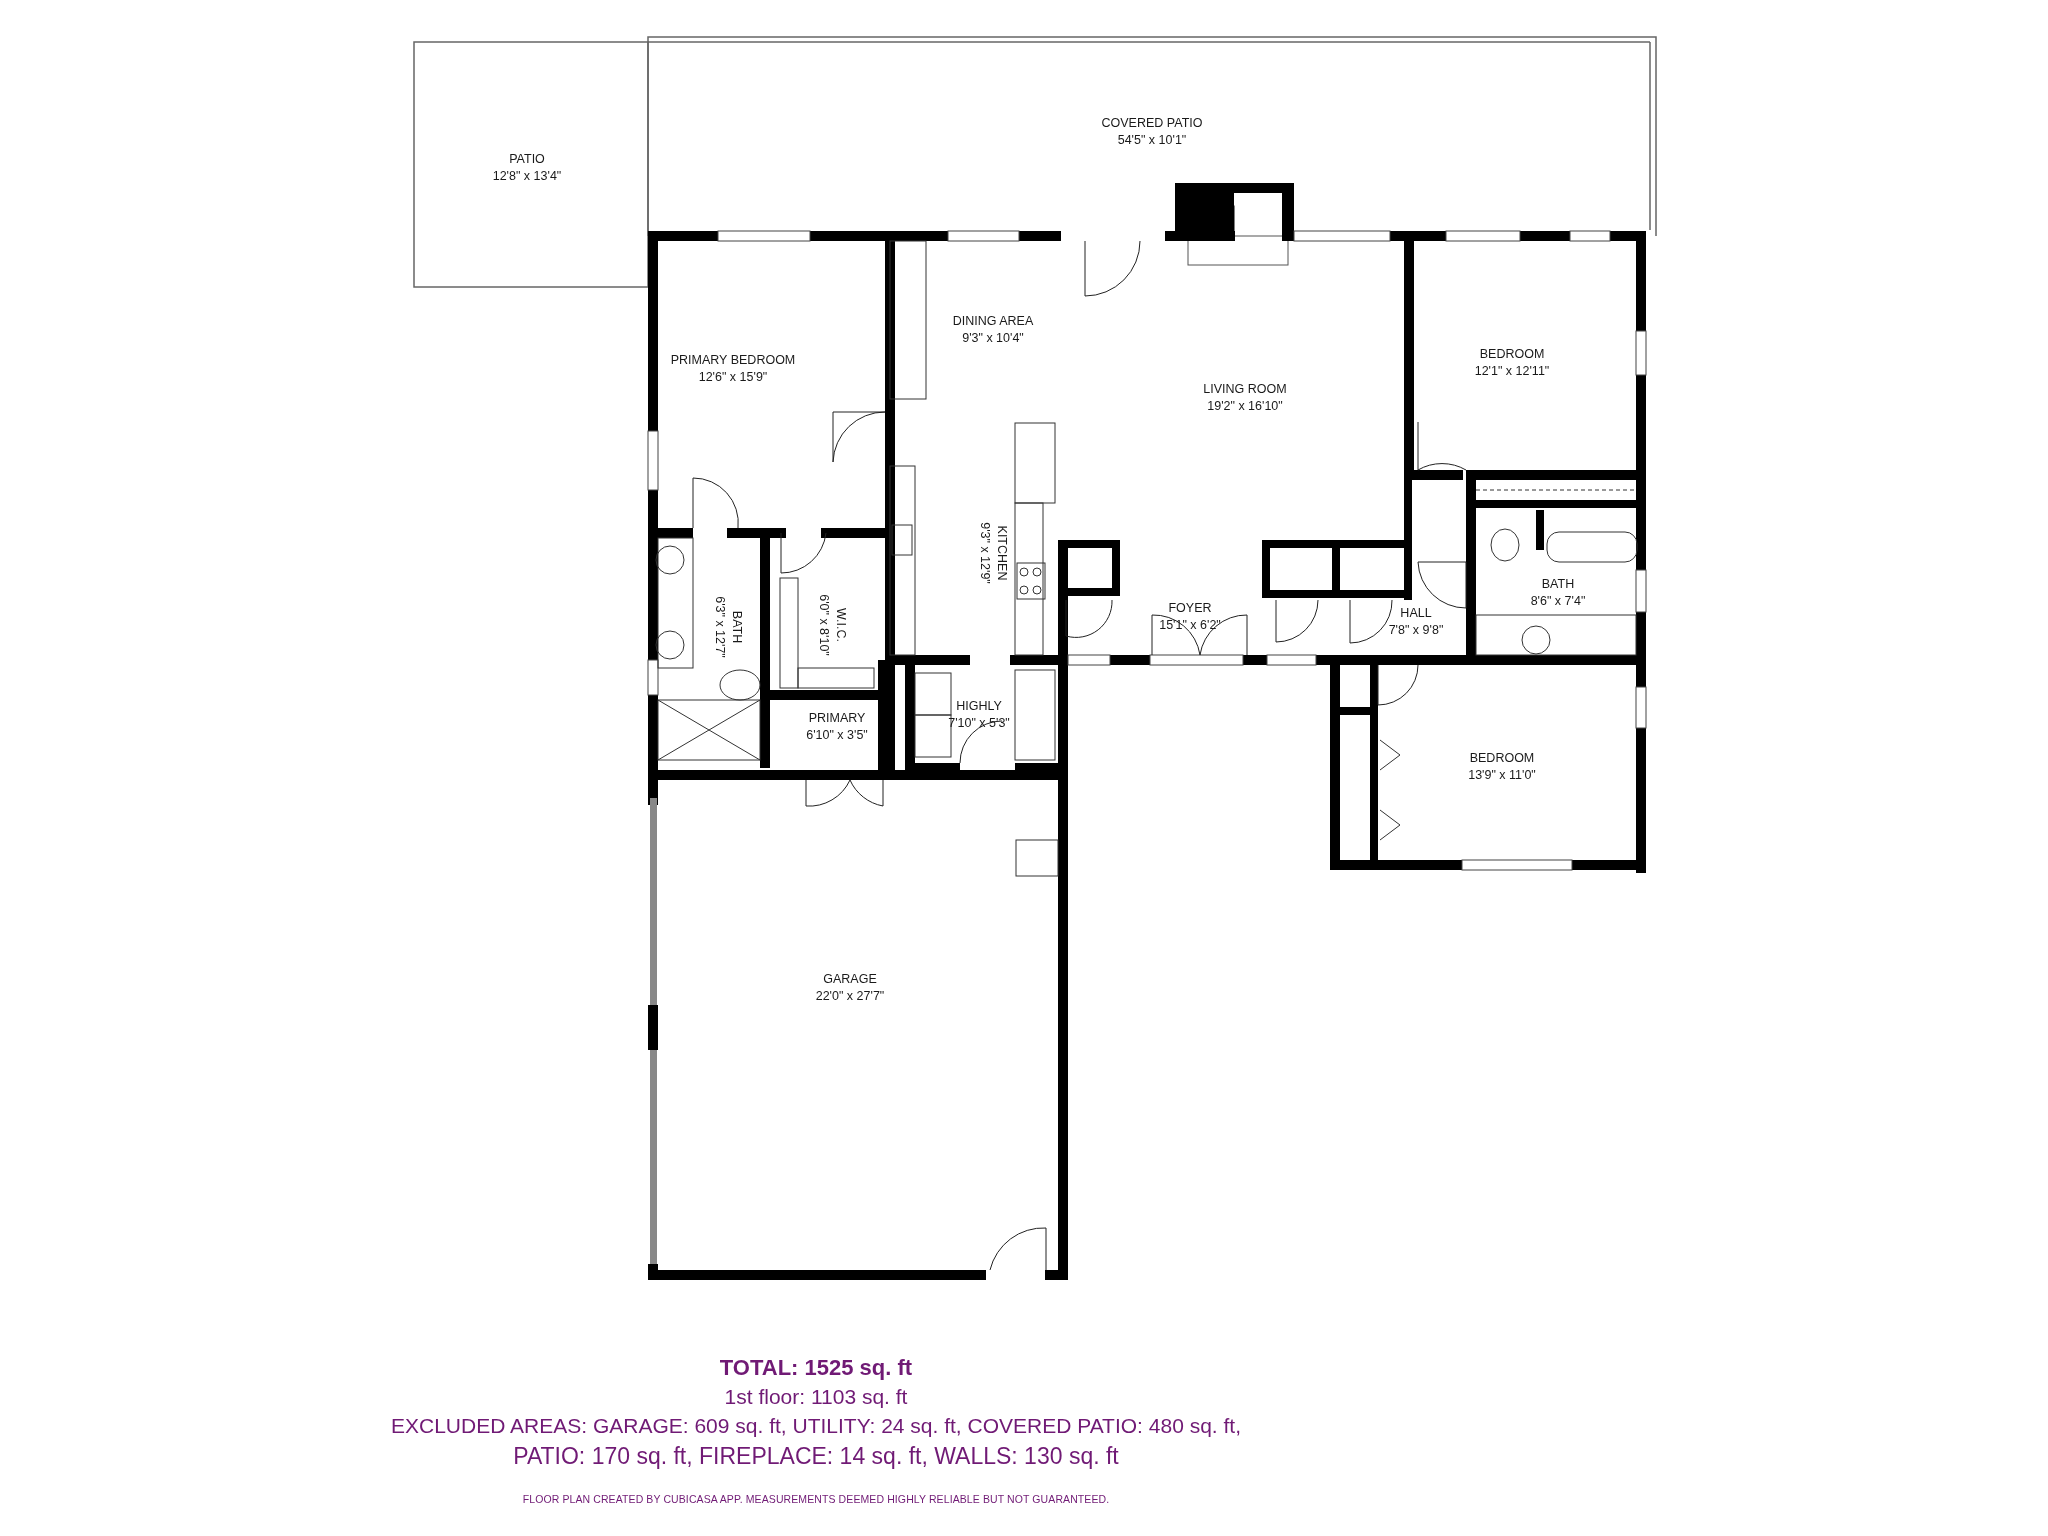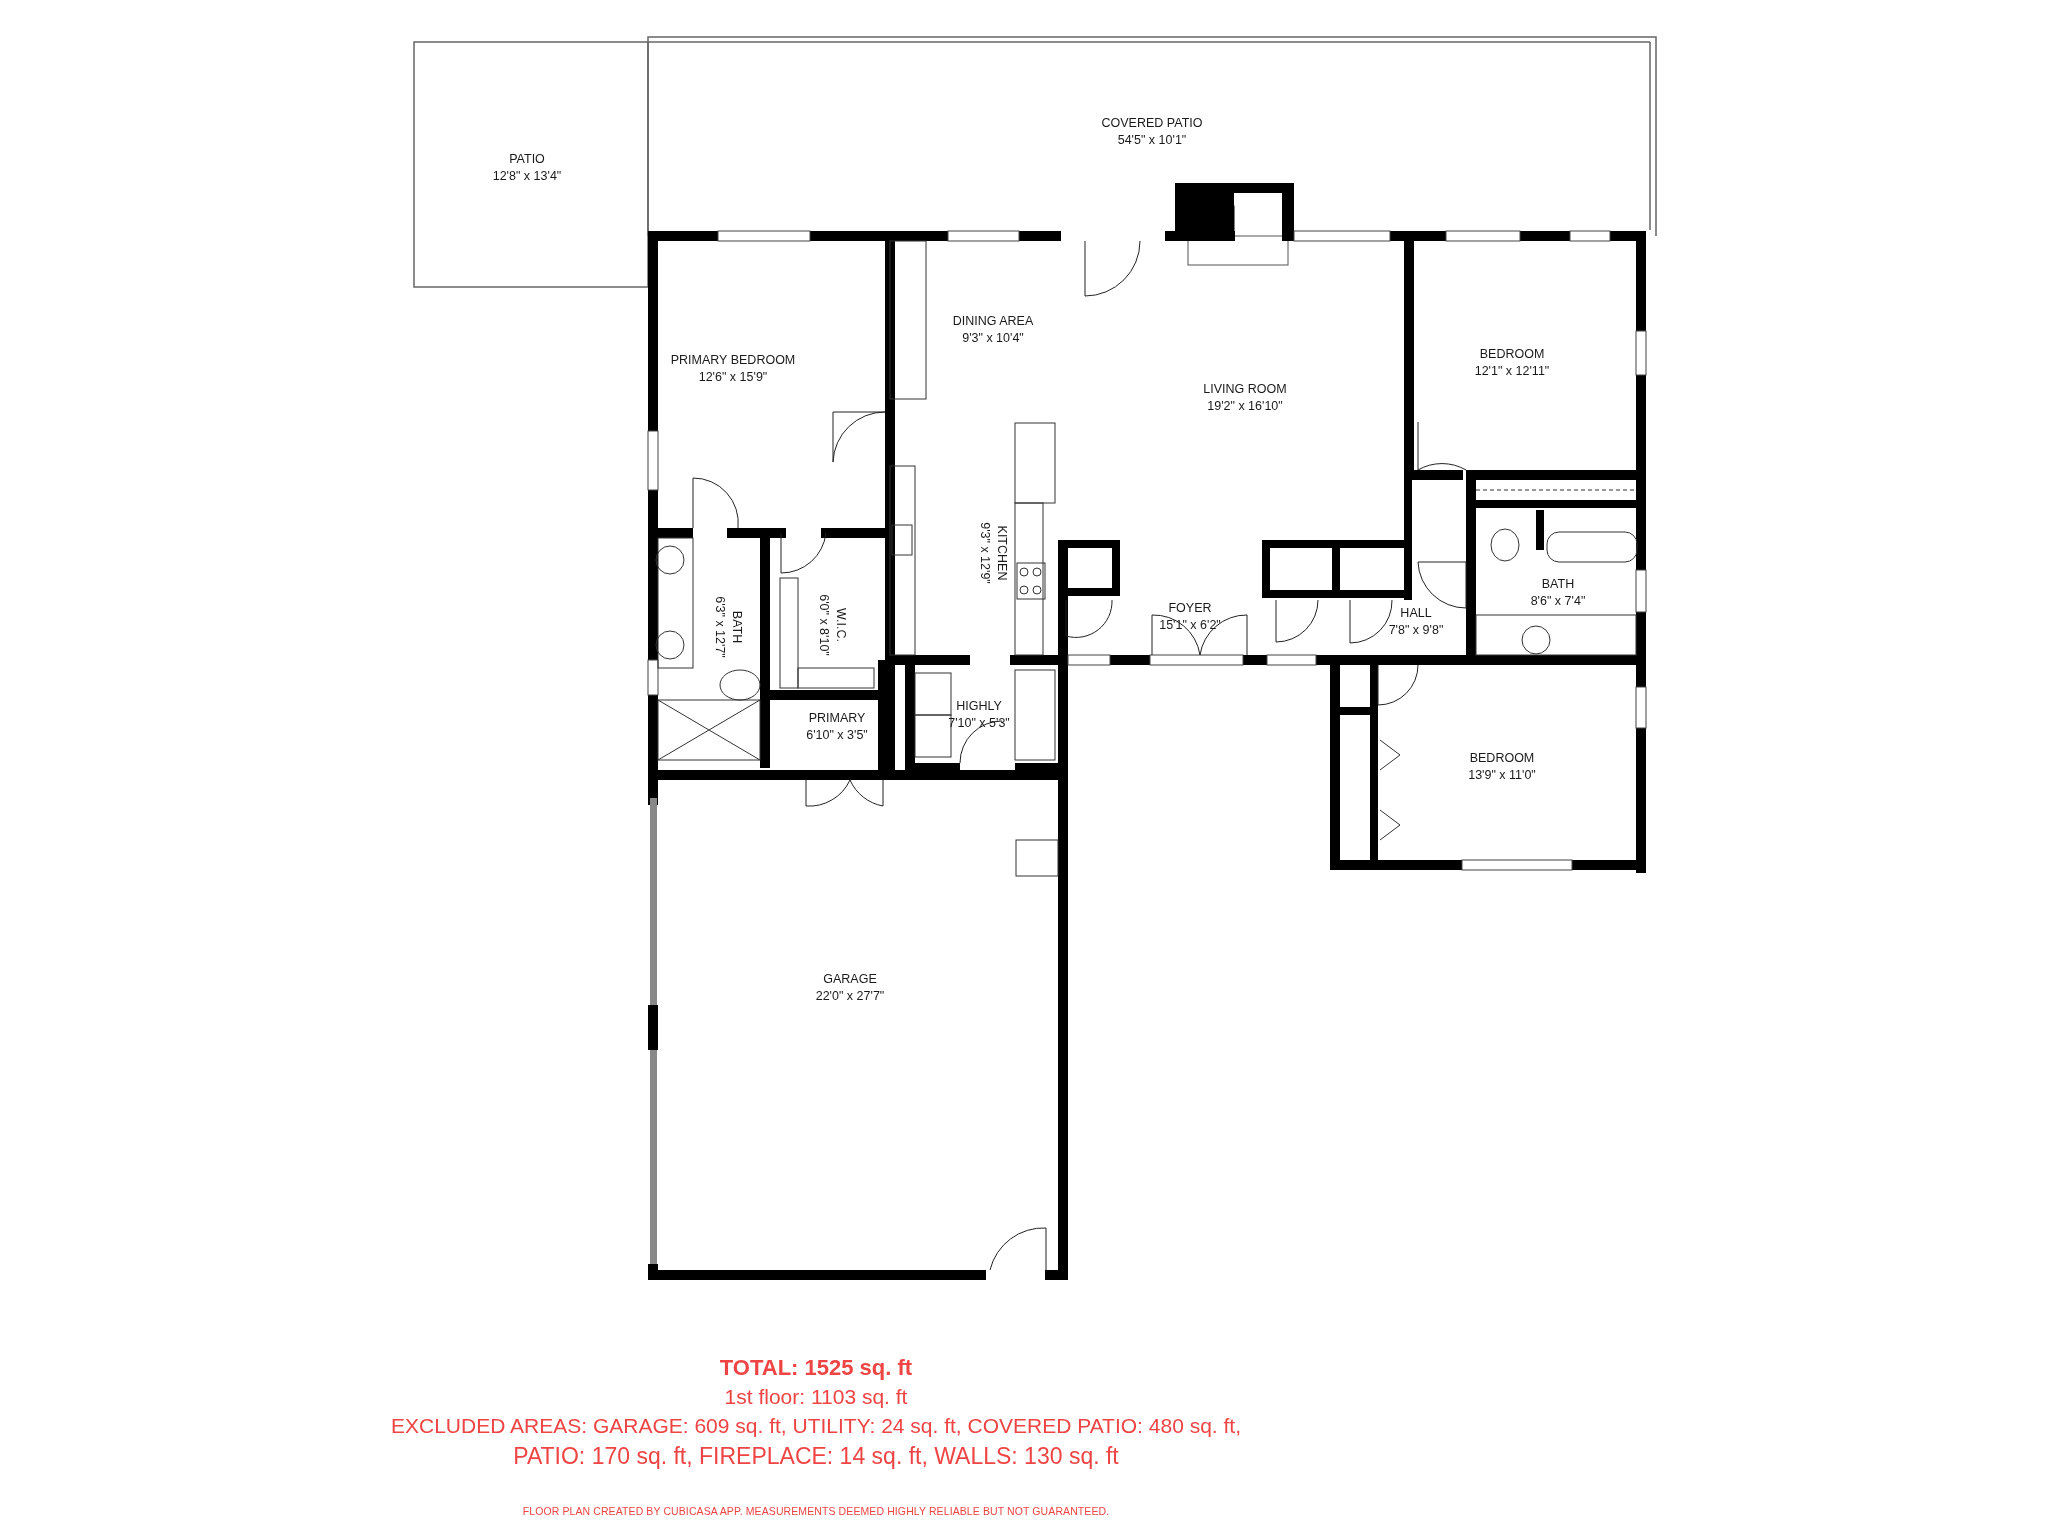--- a/index.html
+++ b/index.html
@@ -3,26 +3,26 @@
 <meta charset="utf-8">
 <style>
   html, body { margin: 0; padding: 0; background: #ffffff; }
   body { width: 2048px; height: 1536px; position: relative; overflow: hidden;
          font-family: "Liberation Sans", "DejaVu Sans", sans-serif; color: #1a1a1a; }
   #plan { position: absolute; left: 0; top: 0; width: 2048px; height: 1536px; }
   .lbl { position: absolute; text-align: center; font-size: 12.5px; line-height: 17px;
          color: #1a1a1a; white-space: nowrap; transform: translate(-50%, -50%); }
   .lbl .nm, .lbl .dm { display: block; }
   .rot { transform: translate(-50%, -50%) rotate(90deg); }
-  .footer { position: absolute; left: 0; width: 1632px; text-align: center; color: #ef4444; }
+  .footer { position: absolute; left: 0; width: 1632px; text-align: center; color: #701a75; }
   .f-total { top: 1355px; font-size: 22px; font-weight: bold; }
   .f-floor { top: 1385px; font-size: 21px; }
   .f-excl { top: 1414px; font-size: 21px; }
   .f-excl2 { top: 1443px; font-size: 23px; }
-  .f-note { top: 1493px; font-size: 10.5px; letter-spacing: 0.1px; margin-top: 12px; }
+  .f-note { top: 1493px; font-size: 10.5px; letter-spacing: 0.1px; }
 </style>
 </head>
 <body>
 
 <svg id="plan" viewBox="0 0 2048 1536" xmlns="http://www.w3.org/2000/svg">
   <defs>
     <pattern id="hatch" patternUnits="userSpaceOnUse" width="14" height="14" patternTransform="rotate(35)">
       <line x1="0" y1="0" x2="0" y2="14" stroke="#000" stroke-width="1.2"></line>
     </pattern>
   </defs>

